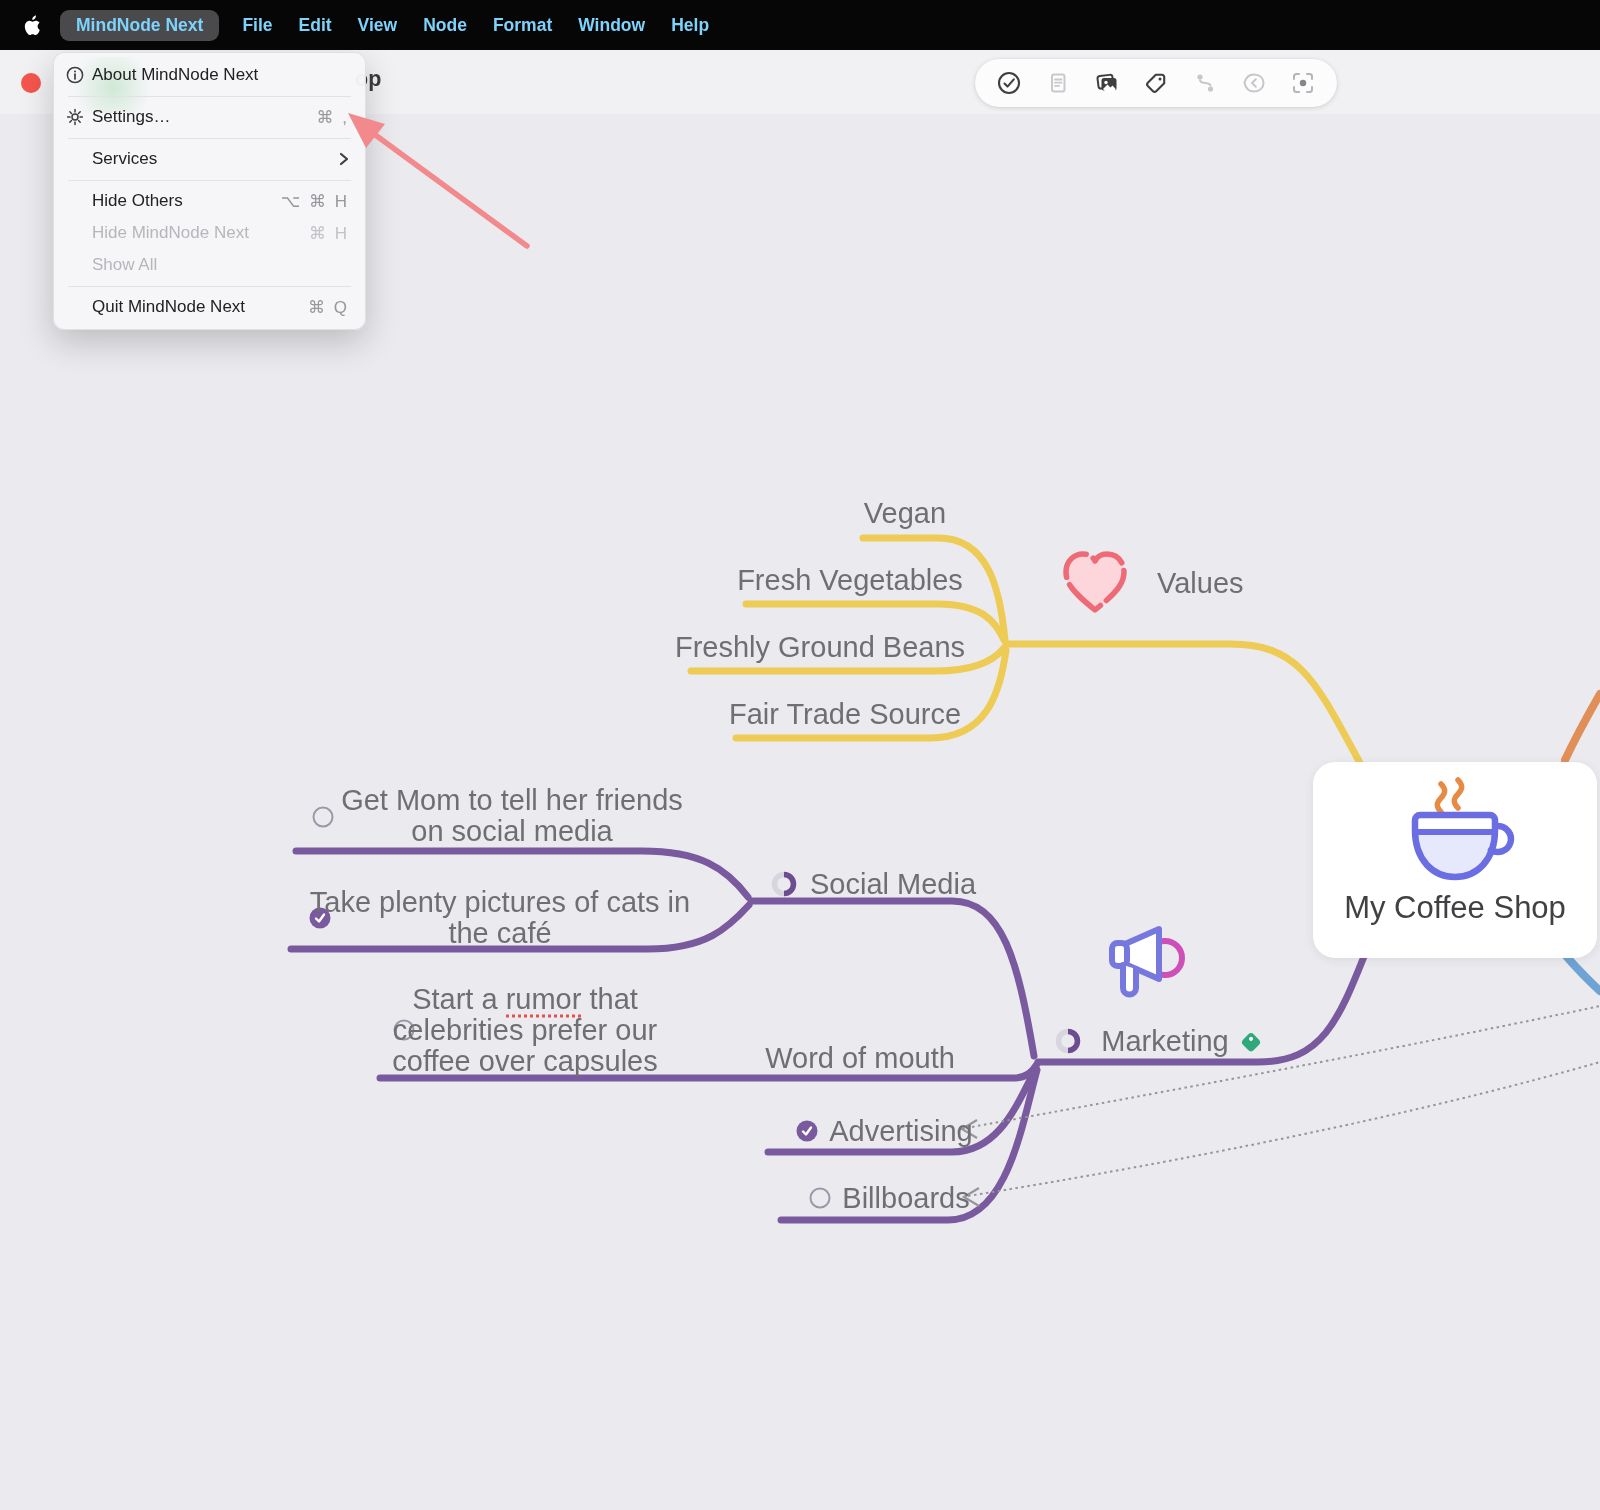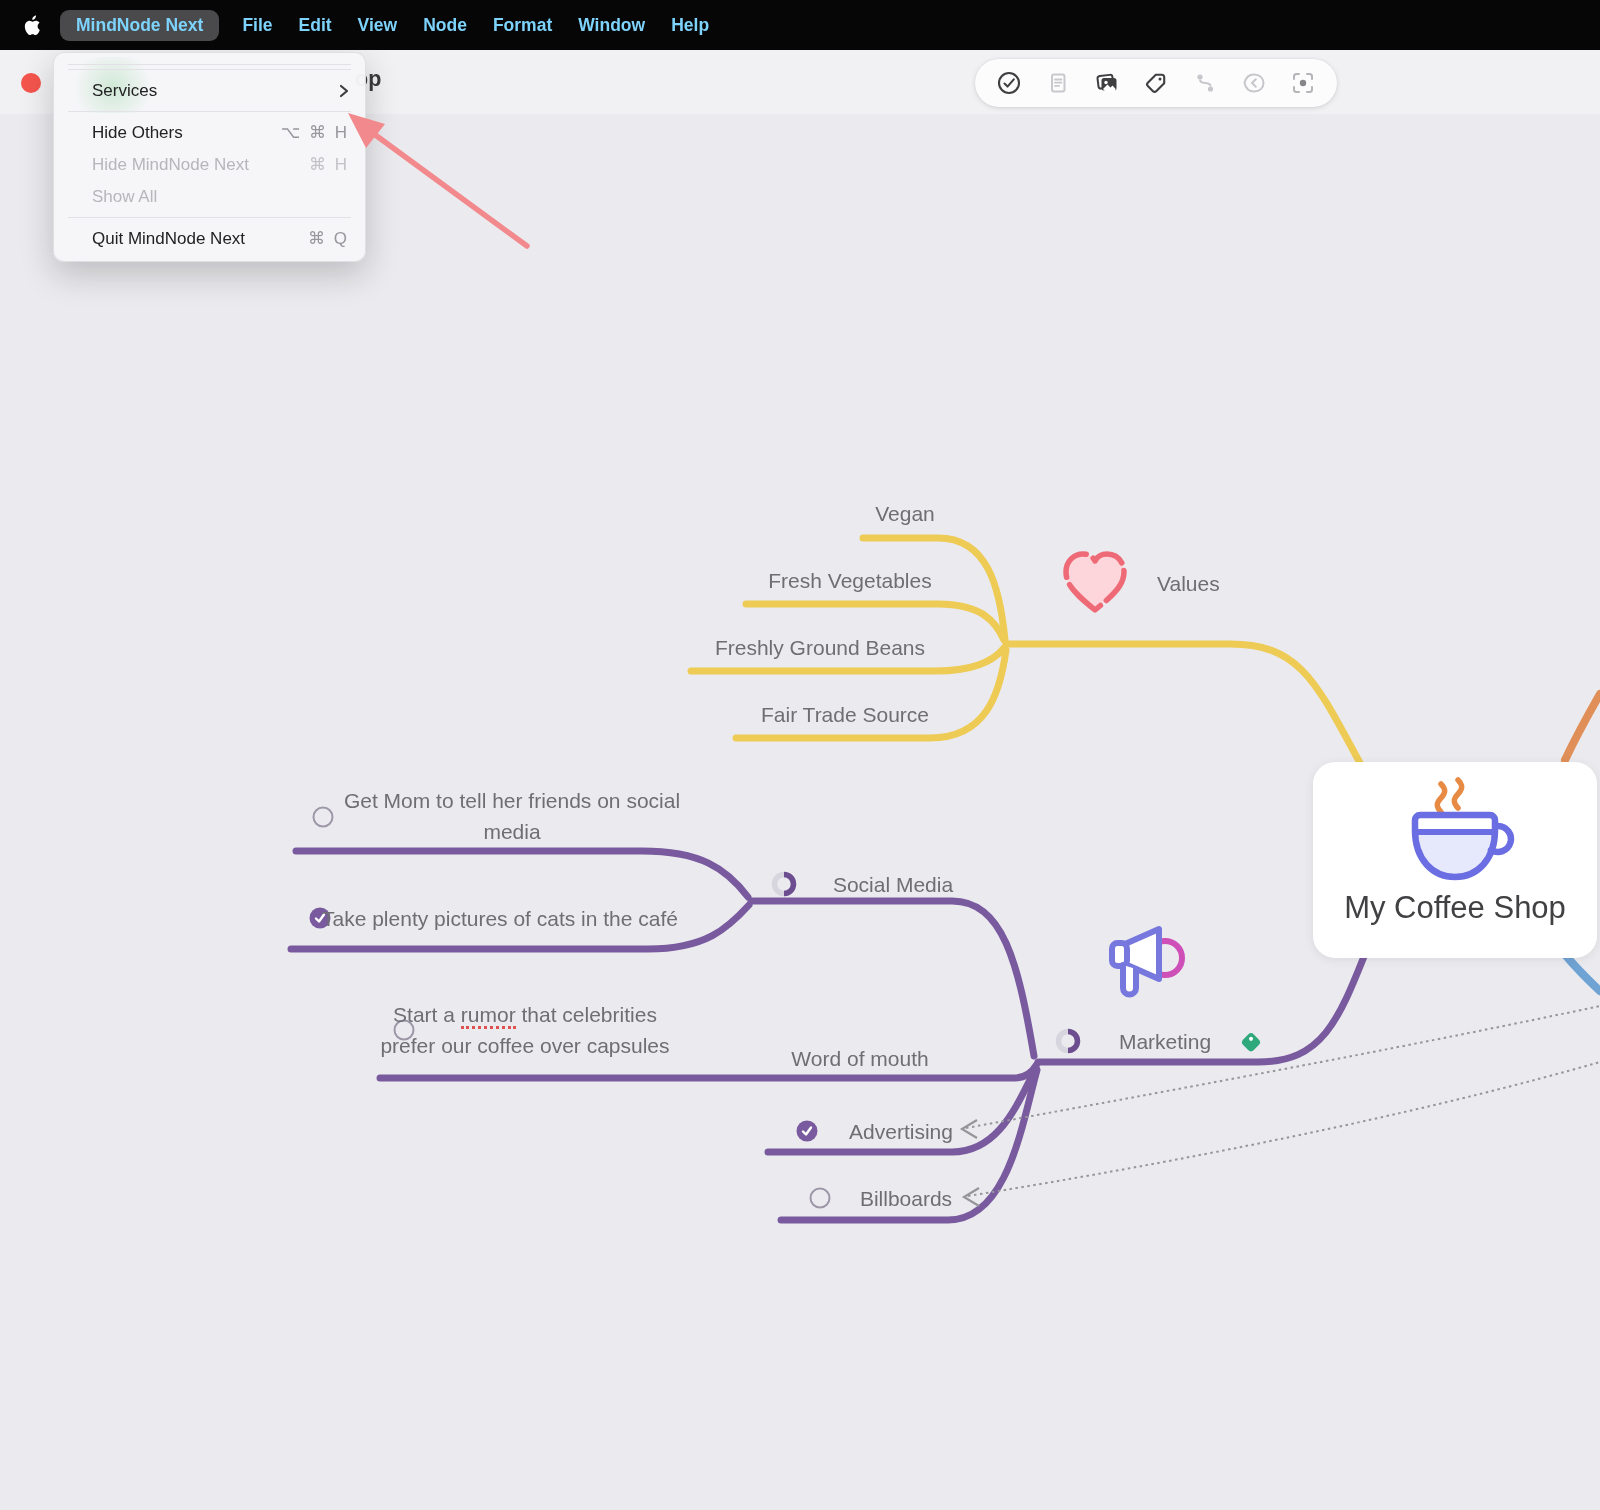--- a/index.html
+++ b/index.html
@@ -43,21 +43,21 @@
   .mi{position:relative;display:flex;align-items:center;height:32px;padding:0 16px 0 12px;z-index:1;}
   .mi .ic{width:26px;height:18px;display:flex;align-items:center;}
   .mi .lbl-m{flex:1;}
   .mi .sc{color:#97979c;letter-spacing:2px;}
   .mi.disabled .lbl-m{color:#b6b6bb;}
   .mi.disabled .sc{color:#c2c2c7;}
   .msep{height:1px;background:#e2e2e6;margin:4.5px 14px;position:relative;z-index:1;}
   .chev-r{display:flex;}
   
   .map-svg{position:absolute;left:0;top:0;z-index:4;pointer-events:none;}
-  .lbl{position:absolute;color:#6e6e73;font-size:21px;line-height:31px;white-space:nowrap;
+  .lbl{position:absolute;color:#6e6e73;font-size:29px;line-height:31px;white-space:nowrap;
        transform:translate(-50%,-50%);z-index:6;}
   .lbl.wrap{white-space:normal;text-align:center;}
   .misspell{border-bottom:3px dotted #e0524f;}
   .chk{position:absolute;width:21px;height:21px;border-radius:50%;box-sizing:border-box;
        transform:translate(-50%,-50%);z-index:6;}
   .chk.empty{border:2.6px solid #9d97a8;}
   .chk.done{background:#7a5a9e;display:flex;align-items:center;justify-content:center;}
   .icon-abs{position:absolute;z-index:6;display:flex;}
   
   .root-card{
@@ -240,21 +240,43 @@
       <path d="M106 52 a13 13 0 1 1 -7 24" fill="none" stroke="#6b6de2" stroke-width="6.5" stroke-linecap="round"></path>
       <path d="M28 41 h70 a5 5 0 0 1 5 5 v10 c0 30 -18 47 -40 47 c-22 0 -40 -17 -40 -47 v-10 a5 5 0 0 1 5 -5 z" fill="none" stroke="#6b6de2" stroke-width="6.5" stroke-linejoin="round"></path>
       <path d="M24 58 H102" stroke="#6b6de2" stroke-width="6"></path>
     </svg>
   </span>
   <div class="root-label">My Coffee Shop</div>
 </div>
 
 <div class="menu-panel">
   <div class="menu-glow"></div>
+  <div class="mi">
+    <span class="ic">
+      <svg width="18" height="18" viewBox="0 0 18 18">
+          <circle cx="9" cy="9" r="7.6" fill="none" stroke="#3e3e40" stroke-width="1.5"></circle>
+          <circle cx="9" cy="5.6" r="1" fill="#3e3e40"></circle>
+          <path d="M9 8.2 V13" stroke="#3e3e40" stroke-width="1.7" stroke-linecap="round"></path>
+        </svg>
+    </span>
+    <span class="lbl-m">About MindNode Next</span>
+  </div>
   <div class="msep"></div>
+  <div class="mi">
+    <span class="ic">
+      <svg width="18" height="18" viewBox="0 0 18 18">
+          <circle cx="9" cy="9" r="3" fill="none" stroke="#3e3e40" stroke-width="1.5"></circle>
+          <g stroke="#3e3e40" stroke-width="1.5" stroke-linecap="round">
+            <path d="M9 1.6 V4 M9 14 V16.4 M1.6 9 H4 M14 9 H16.4 M3.8 3.8 L5.5 5.5 M12.5 12.5 L14.2 14.2 M14.2 3.8 L12.5 5.5 M5.5 12.5 L3.8 14.2"></path>
+          </g>
+        </svg>
+    </span>
+    <span class="lbl-m">Settings…</span>
+    <span class="sc">⌘ ,</span>
+  </div>
   <div class="msep"></div>
   <div class="mi">
     <span class="ic"></span>
     <span class="lbl-m">Services</span>
     <span class="chev-r">
       <svg width="10" height="14" viewBox="0 0 10 14">
           <path d="M2 2 L8 7 L2 12" fill="none" stroke="#3e3e40" stroke-width="2.2" stroke-linecap="round" stroke-linejoin="round"></path>
         </svg>
     </span>
   </div>

